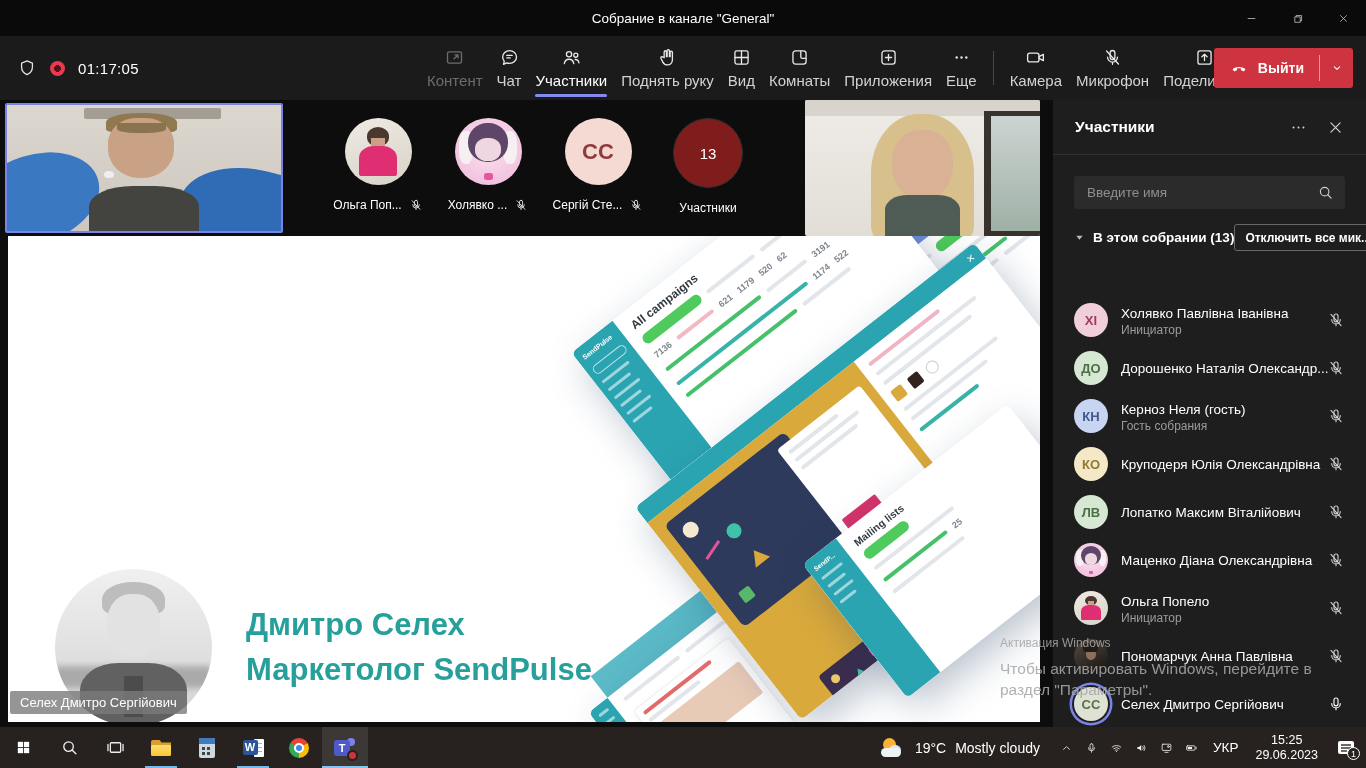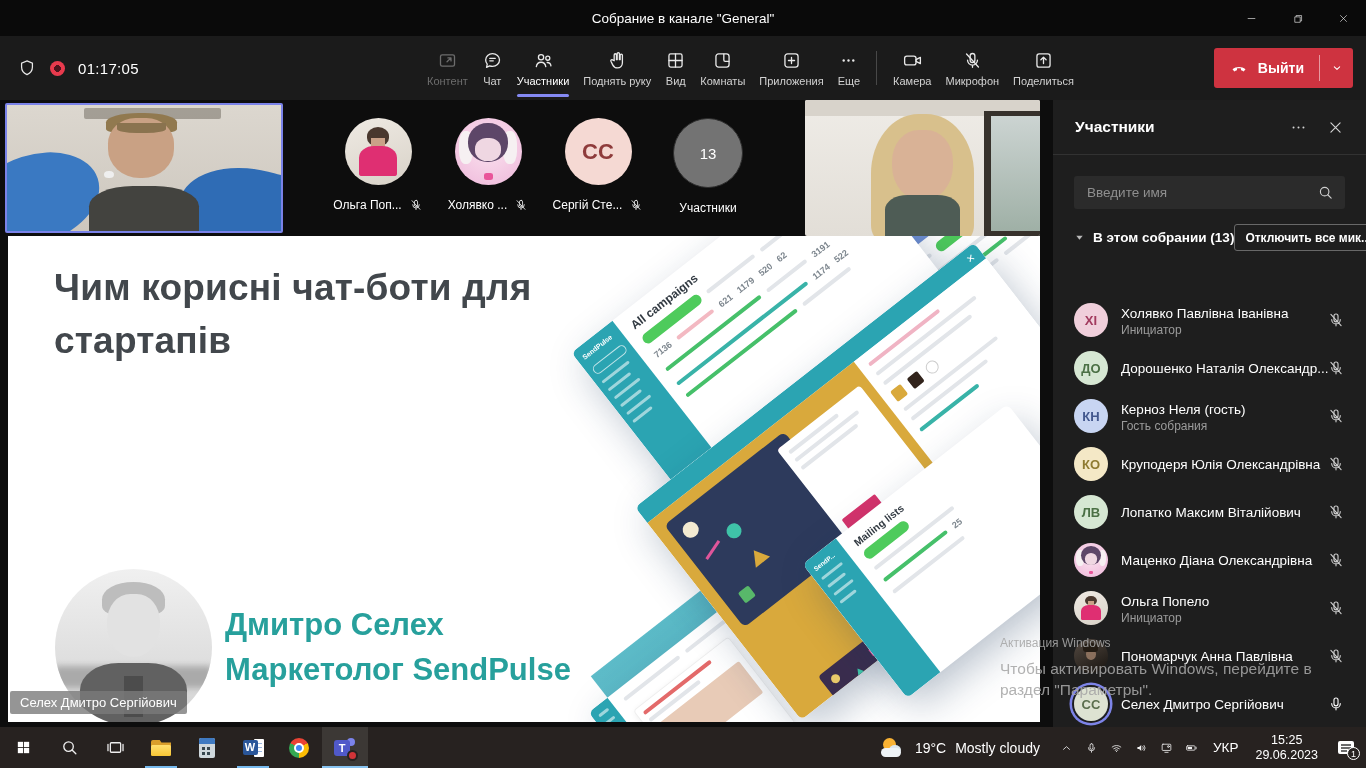--- a/index.html
+++ b/index.html
@@ -21,21 +21,21 @@
   .toolbar{position:absolute;left:0;top:36px;width:1366px;height:64px;background:#1b1b1b;z-index:110}
   .timer-wrap{position:absolute;left:17px;top:0;height:64px;display:flex;align-items:center;gap:13px}
   .shield svg{width:20px;height:20px;stroke:#e8e8e8;stroke-width:1.5;fill:none}
   .rec-dot{width:15px;height:15px;border-radius:50%;
            background:radial-gradient(circle,#4d141d 0 33%,#e83a4d 34% 100%)}
   .timer{color:#fff;font-size:15px;letter-spacing:.3px}
   .tb-btns{position:absolute;left:420px;top:0;height:64px;display:flex;align-items:center}
   .tb-btn{position:relative;height:64px;padding:0 7px;display:flex;flex-direction:column;align-items:center;
           justify-content:center;gap:4px;background:none;border:none}
   .tb-btn svg{width:21px;height:21px;stroke:#e9e9e9;fill:none;stroke-width:1.5;stroke-linecap:round;stroke-linejoin:round;color:#e9e9e9}
-  .tb-btn .lbl{font-size:11px;color:#d2d2d2;white-space:nowrap}
+  .tb-btn .lbl{font-size:15px;color:#d2d2d2;white-space:nowrap}
   .tb-btn.disabled svg{stroke:#6d6d6d;color:#6d6d6d}
   .tb-btn.disabled .lbl{color:#6d6d6d}
   .tb-btn.active .lbl{color:#fff}
   .tb-btn.active:after{content:"";position:absolute;left:7px;right:7px;bottom:3px;height:3px;border-radius:2px;background:#8489f2}
   .tb-divider{width:1px;height:34px;background:#484848;margin:0 9px}
   .leave-btn{position:absolute;right:13px;top:12px;height:40px;display:flex;background:#ce3340;border-radius:3px;border:none;padding:0;overflow:hidden}
   .leave-main{display:flex;align-items:center;gap:9px;padding:0 15px;color:#fff;font-size:14px;font-weight:700}
   .leave-main svg{width:20px;height:20px;color:#fff;fill:#fff}
   .leave-sep{width:1px;background:rgba(255,255,255,.5);margin:7px 0}
   .leave-chev{width:33px;display:flex;align-items:center;justify-content:center}
@@ -53,29 +53,29 @@
   .strip-tile{width:110px;display:flex;flex-direction:column;align-items:center}
   .av{position:relative;overflow:hidden;border-radius:50%}
   .av.lg{width:67px;height:67px}
   .av.sm{width:34px;height:34px}
   .av-init{position:absolute;inset:0;display:flex;align-items:center;justify-content:center;font-weight:700}
   .lg .av-init{font-size:22px}
   .sm .av-init{font-size:13px}
   .strip-name{margin-top:13px;display:flex;align-items:center;gap:7px}
   .strip-name .nm{color:#fff;font-size:12px;white-space:nowrap;max-width:80px;overflow:hidden;text-overflow:ellipsis}
   .strip-name svg{width:14px;height:14px;stroke:#e2e2e2;fill:none;stroke-width:1.6;stroke-linecap:round}
-  .count-circle{width:70px;height:70px;border-radius:50%;background:#737373;border:1px solid #2e2e2e;
+  .count-circle{width:70px;height:70px;border-radius:50%;background:#7f1d1d;border:1px solid #2e2e2e;
                 display:flex;align-items:center;justify-content:center;color:#fff;font-size:15px}
 
   
   .slide{position:absolute;left:8px;top:136px;width:1032px;height:486px;background:#fff;overflow:hidden}
   .slide-title{position:absolute;left:46px;top:26px;z-index:5;font-size:37px;line-height:1.42;font-weight:600;
                color:#42474c;letter-spacing:.2px}
   .speaker-photo{position:absolute;left:47px;top:333px;width:157px;height:157px;border-radius:50%;overflow:hidden;z-index:5}
-  .speaker-block{position:absolute;left:217px;top:366px;z-index:5;font-size:31px;font-weight:600;line-height:45px}
+  .speaker-block{position:absolute;left:238px;top:366px;z-index:5;font-size:31px;font-weight:600;line-height:45px}
 
   .art{position:absolute;left:-200px;top:-300px;width:1600px;height:1200px;transform:rotate(-38deg);z-index:1}
   .art>div{position:absolute}
   .band-blue{left:980px;top:470px;width:940px;height:230px;background:linear-gradient(115deg,#7e9cdf,#5d85d1);z-index:1}
   .band-teal{left:700px;top:700px;width:1320px;height:560px;background:linear-gradient(115deg,#5ebcc9,#2c9aa9);z-index:2}
   .dcard{background:#fff;border-radius:6px;box-shadow:0 16px 38px rgba(25,55,90,.28);overflow:hidden;display:flex}
   .cardA{left:884px;top:433px;width:340px;height:204px;z-index:6}
   .cardB{left:1130px;top:561px;width:300px;height:180px;z-index:5}
   .cardC{left:839px;top:594px;width:430px;height:270px;z-index:7;flex-direction:column}
   .cardD{left:936px;top:742px;width:260px;height:170px;z-index:8}
@@ -558,24 +558,20 @@
               <span class="bar" style="display:block;width:75%;background:#7da4e0"></span>
                 <span class="bar" style="display:block;width:60%;margin-top:5px"></span>
               <i style="display:block;width:100%;height:40px;background:#cfe0f5;margin-top:6px;border-radius:2px"></i>
               <span class="bar" style="display:block;width:45%;margin-top:6px;background:#7da4e0"></span>
               </div>
           </div>
         </div>
       </div>
     </div>
 
-    <div class="slide-title">
-      <div>Чим корисні чат-боти для</div>
-      <div>стартапів</div>
-    </div>
 
     <div class="speaker-photo scene">
       <i style="inset:0;background:linear-gradient(#f0f0f0,#d2d2d2)"></i>
       <i style="left:0;bottom:24%;width:100%;height:14%;background:#aaa;filter:blur(3px)"></i>
       <i style="left:30%;top:8%;width:40%;height:22%;background:#bdbdbd;border-radius:50% 50% 30% 30%"></i>
       <i style="left:33%;top:16%;width:34%;height:40%;background:#e2e2e2;border-radius:44% 44% 50% 50%"></i>
       <i style="left:16%;bottom:-8%;width:68%;height:48%;background:#616161;border-radius:36% 36% 0 0"></i>
       <i style="left:44%;bottom:6%;width:12%;height:26%;background:#4c4c4c"></i>
     </div>
     <div class="speaker-block" style="color: rgb(39, 160, 156);">

